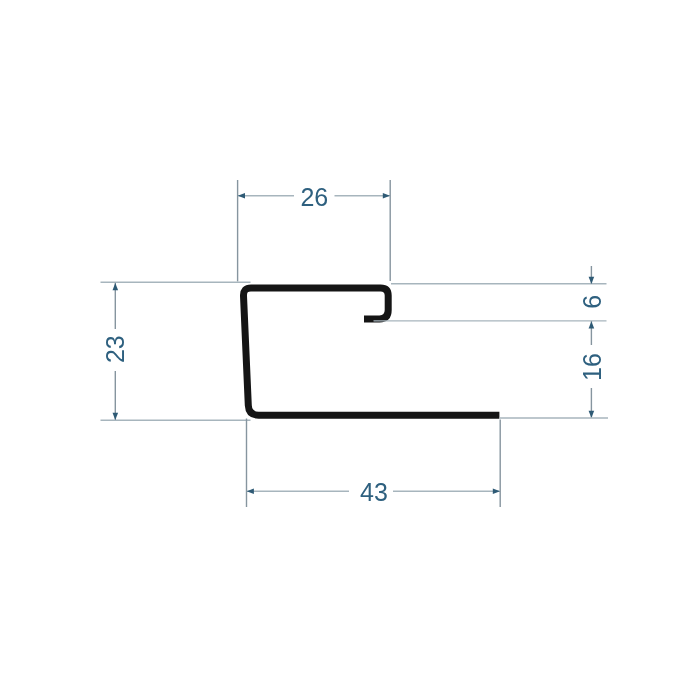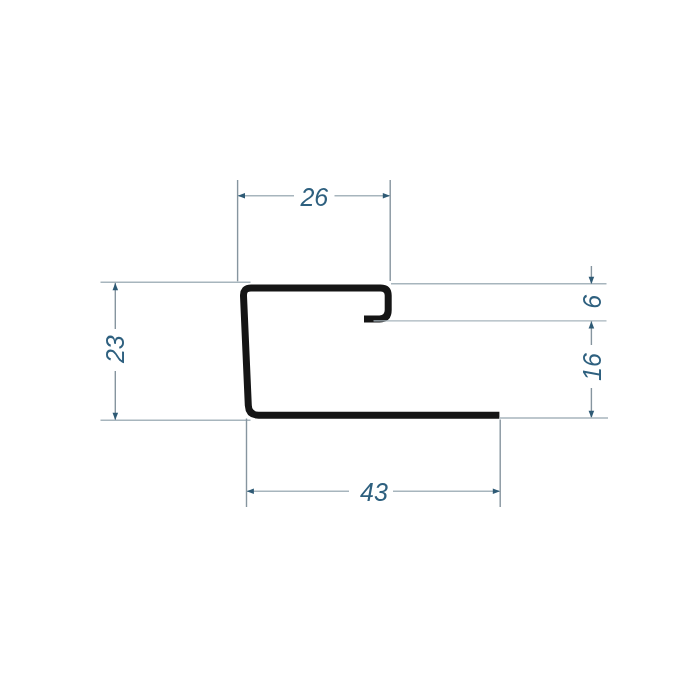--- a/index.html
+++ b/index.html
@@ -1,16 +1,16 @@
 <!DOCTYPE html>
 <html><head>
 <meta charset="utf-8">
 <style>
   html,body{margin:0;padding:0;background:#ffffff;}
-  .page{width:700px;height:700px;position:relative;background:#ffffff;overflow:hidden;font-style:italic;}
+  .page{width:700px;height:700px;position:relative;background:#ffffff;overflow:hidden;}
   text{font-family:"Liberation Sans",sans-serif;font-size:25px;fill:#2e607f;}
 </style>
 </head>
 <body>
 <div class="page">
 <svg width="700" height="700" viewBox="0 0 700 700" xmlns="http://www.w3.org/2000/svg">
 
   <rect x="0" y="0" width="700" height="700" fill="#ffffff"></rect>
 
   <path d="M 364 318.9 L 379.5 318.9 Q 388.2 318.9 388.2 310 L 388.2 295.6 Q 388.2 287.9 380.6 287.9 L 251 287.9 Q 243.2 287.9 243.5 295.8 L 248.3 405.4 Q 248.8 415.2 258.6 415.2 L 499.4 415.2" fill="none" stroke="#151515" stroke-width="7" stroke-linecap="butt" stroke-linejoin="round"></path>

